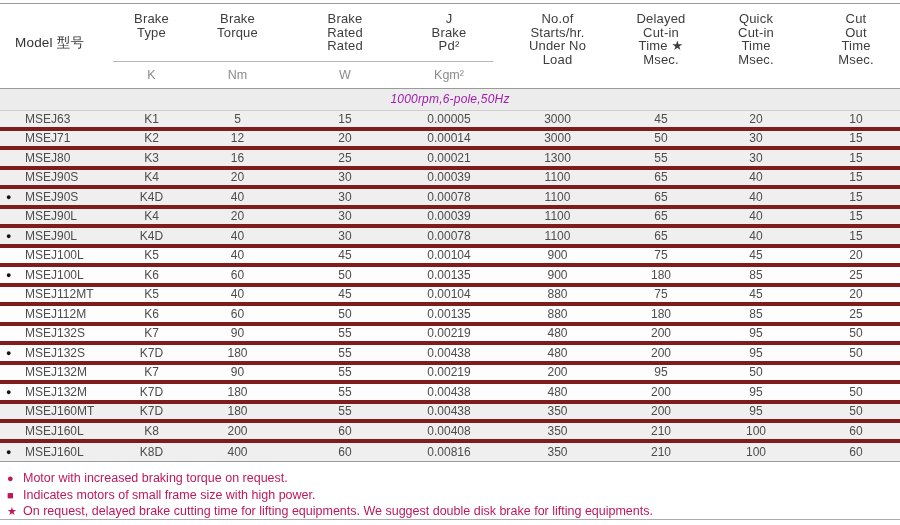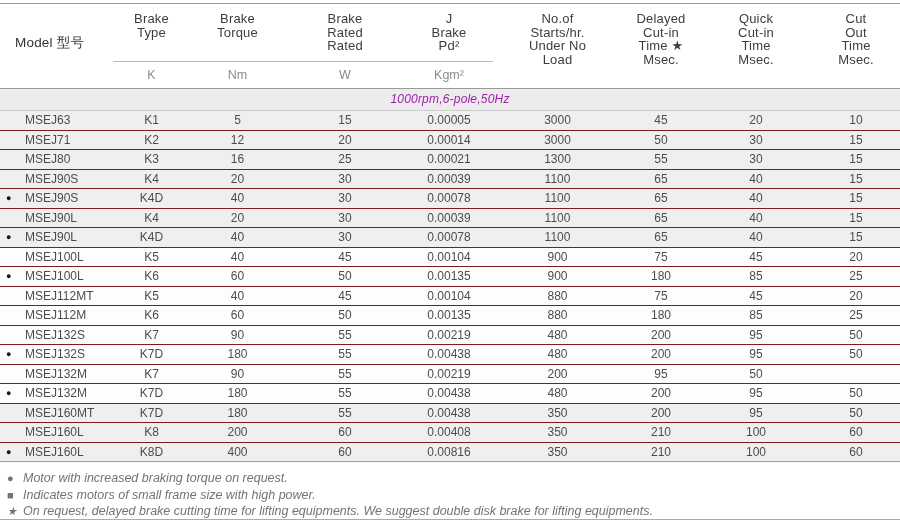--- a/index.html
+++ b/index.html
@@ -23,30 +23,30 @@
   .with-line{border-bottom:1px solid #b8b8b8;}
   .hunit{flex:1;display:flex;align-items:center;justify-content:center;font-size:12.5px;color:#8b8b8b;}
   .hmodel{justify-content:center;}
   .hmodel .htitle{flex:none;padding:0 0 6px 15px;text-align:left;font-size:13.5px;color:#333;}
   
   .band{
     height:21px;line-height:21px;text-align:center;background:#ececec;
     border-bottom:1px solid #cfcfcf;font-size:12px;letter-spacing:.2px;
   }
   
-  .trow{height:19.5px;box-sizing:border-box;border-bottom:1px solid #7f1d1d;background:#fdfdfd;}
+  .trow{height:19.5px;box-sizing:border-box;border-bottom:4px solid #7f1d1d;background:#fdfdfd;}
   .trow.shaded{background:#efefef;}
   .tbody .trow:last-child{border-bottom:1px solid #9a9a9a;}
   .cell{display:flex;align-items:center;font-size:12px;color:#4c4c4c;overflow:hidden;}
   .cell-val{justify-content:center;}
   .cell-model{padding-left:25px;position:relative;}
   .dot{position:absolute;left:6px;top:50%;transform:translateY(-50%);font-size:9px;color:#141414;}
   
   .notes{padding:8px 0 0 7px;height:49px;box-sizing:content-box;border-bottom:1px solid #ababab;}
-  .note{font-size:12.5px;color:#737373;line-height:16.5px;white-space:nowrap;font-style:italic;}
+  .note{font-size:12.5px;color:#be185d;line-height:16.5px;white-space:nowrap;}
   .nmark{display:inline-block;width:13px;margin-right:3px;text-align:left;font-size:11px;}
 </style>
 </head>
 <body>
 
 <div class="page">
   <div class="tablewrap">
     <div class="hdr row-grid" id="hdr">
         <div class="hcell hmodel">
           <div class="htitle">

